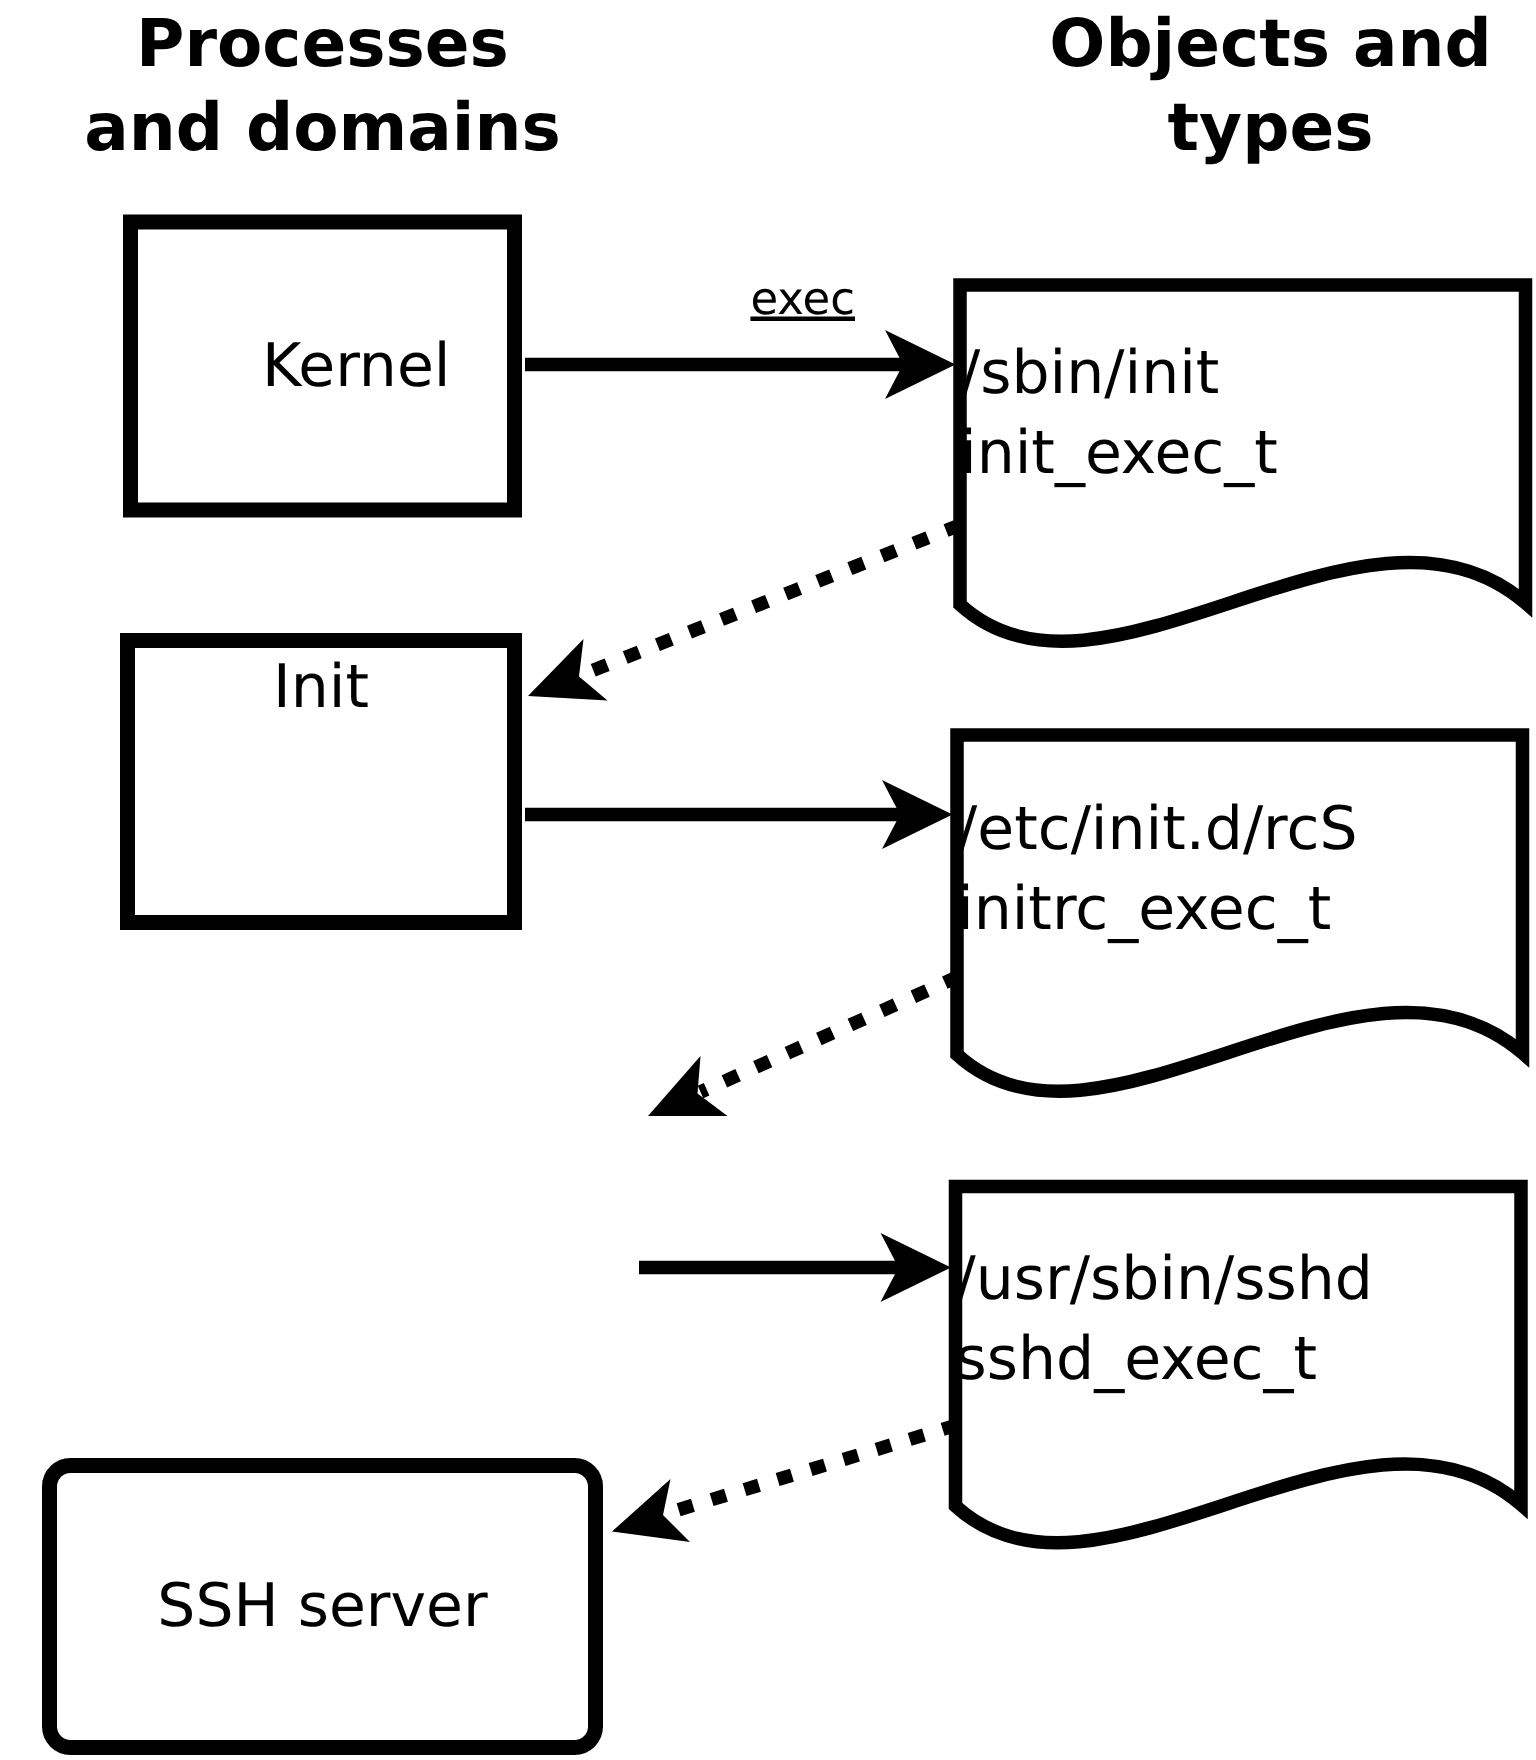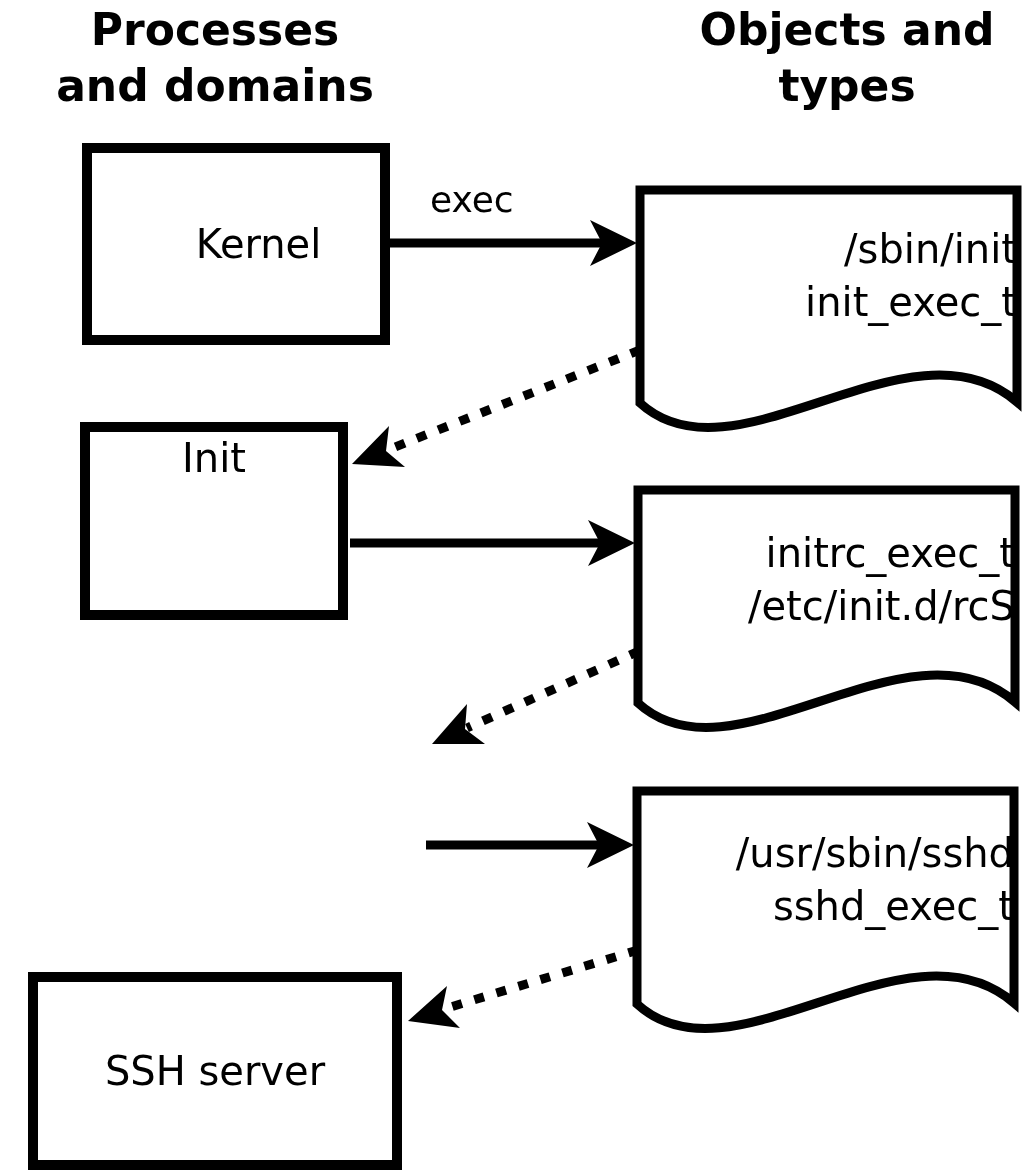--- a/index.html
+++ b/index.html
@@ -34,47 +34,48 @@
     border: 10px solid #000000;
     background: #ffffff;
     display: flex;
     flex-direction: column;
     align-items: center;
     justify-content: center;
     font-size: 40px;
     line-height: 53px;
     text-align: center;
   }
-  .box-kernel  { left: 82px;  top: 143px; width: 308px; height: 202px; padding-left: 45px; }
+  .box-kernel  { left: 82px;  top: 143px; width: 266px; height: 202px; padding-left: 45px; }
   .box-init    { left: 80px;  top: 422px; width: 268px; height: 198px; justify-content: space-between; }
   .box-initrc  { left: 0px;   top: 694px; width: 428px; height: 203px; }
-  .box-sshd    { left: 28px;  top: 972px; width: 374px; height: 198px; }
+  .box-sshd    { left: 28px;  top: 972px; width: 374px; height: 198px; border-radius: 19px; }
   .doc-label {
     position: absolute;
     width: 377px;
     height: 180px;
     display: flex;
     flex-direction: column;
-    align-items: flex-end;
+    align-items: flex-start;
     justify-content: center;
     font-size: 40px;
     line-height: 53px;
     text-align: center;
   }
   .doc1-label { left: 640px; top: 186px; }
   .doc2-label { left: 638px; top: 490px; }
   .doc3-label { left: 637px; top: 790px; }
   .edge-label {
     position: absolute;
     left: 430px;
     top: 174px;
     width: 140px;
-    font-size: 36px;
+    font-size: 30px;
     line-height: 52px;
-    text-align: left;
+    text-align: right;
+    text-decoration: underline;
   }
   .doc-shape { fill: #ffffff; stroke: #000000; stroke-width: 9; }
   .solid-line { stroke: #000000; stroke-width: 9; fill: none; }
   .dotted-line { stroke: #000000; stroke-width: 9; fill: none; stroke-dasharray: 10 13; }
   .arrow-head { fill: #000000; stroke: none; }
 </style>
 </head>
 <body>
 
 <div class="canvas">
@@ -125,22 +126,22 @@
   </div>
   <div class="process-box box-sshd">
     <div>SSH server</div>
   </div>
 
   <div class="doc-label doc1-label">
     <div>/sbin/init</div>
     <div>init_exec_t</div>
   </div>
   <div class="doc-label doc2-label">
+    <div>/etc/init.d/rcS</div>
     <div>initrc_exec_t</div>
-    <div>/etc/init.d/rcS</div>
   </div>
   <div class="doc-label doc3-label">
     <div>/usr/sbin/sshd</div>
     <div>sshd_exec_t</div>
   </div>
 
   <div class="edge-label">exec</div>
 
 </div>
 

